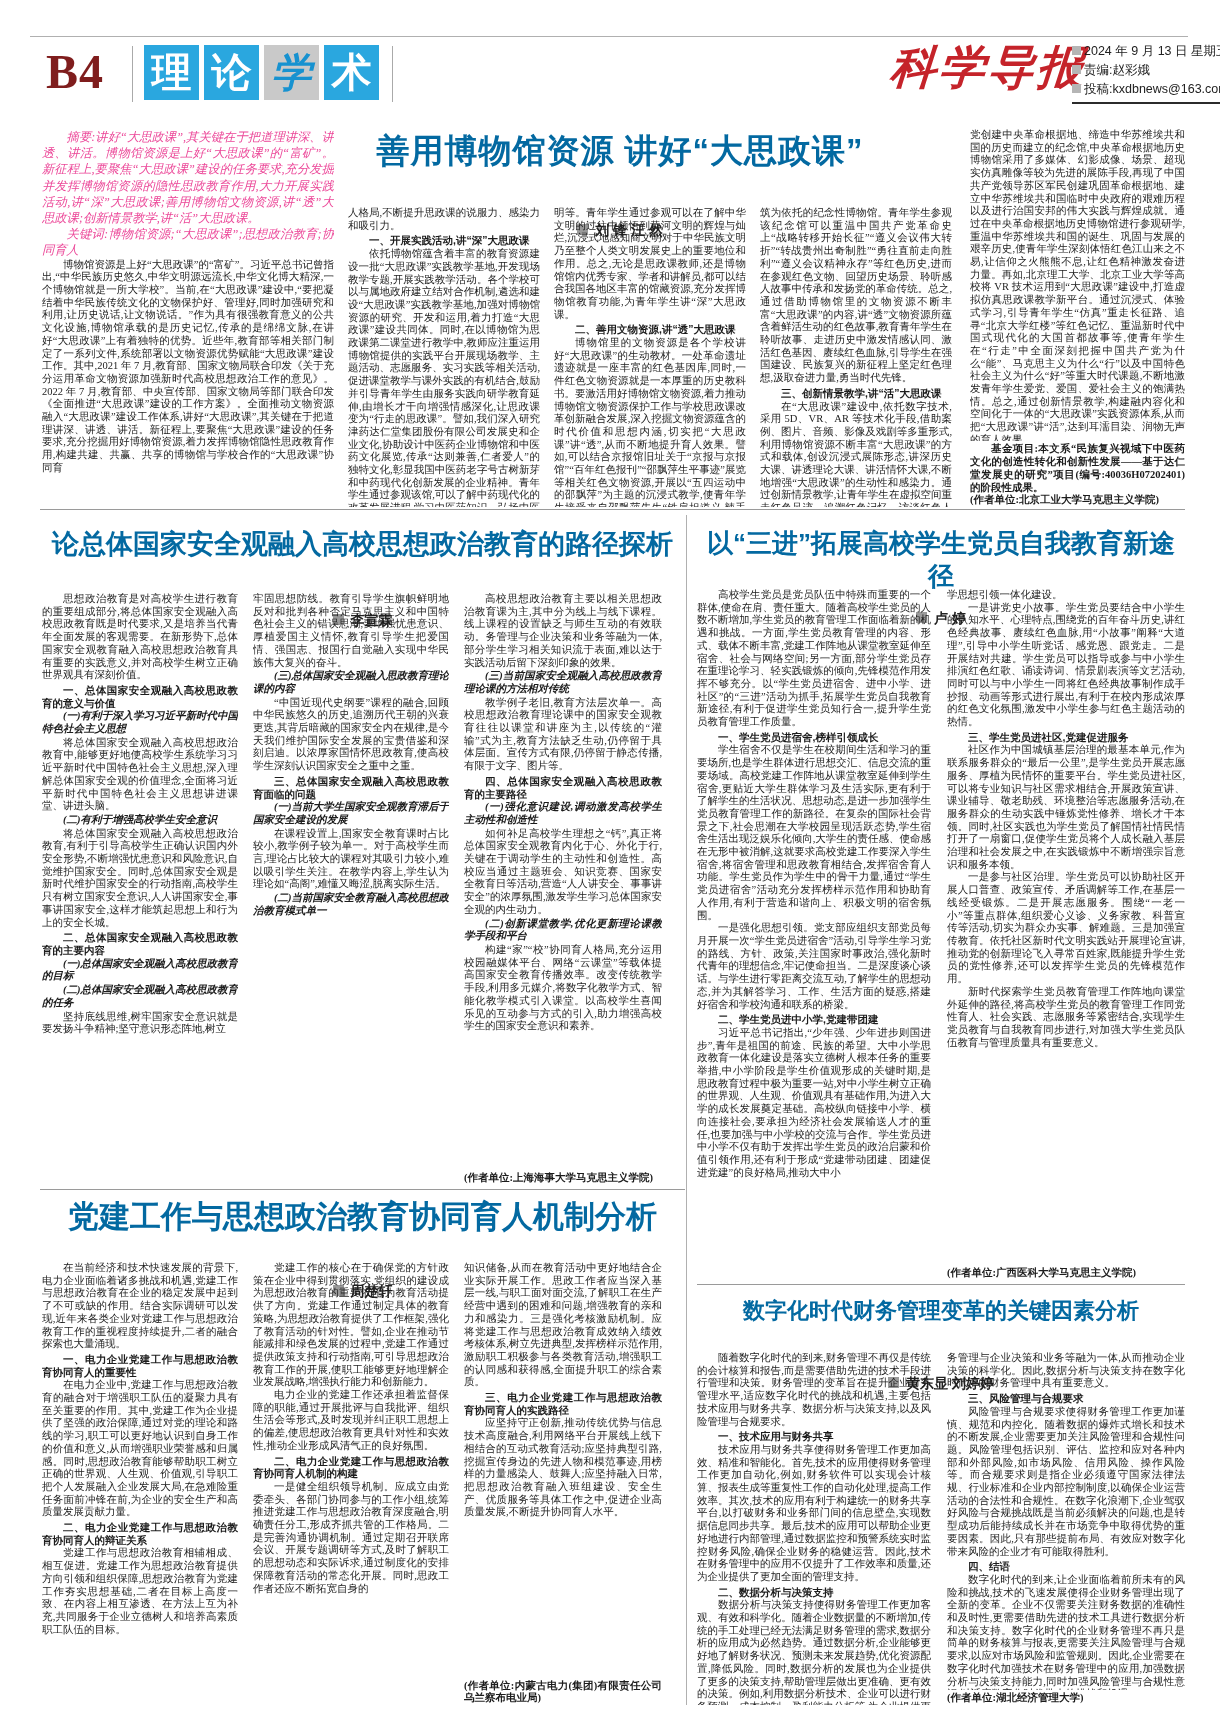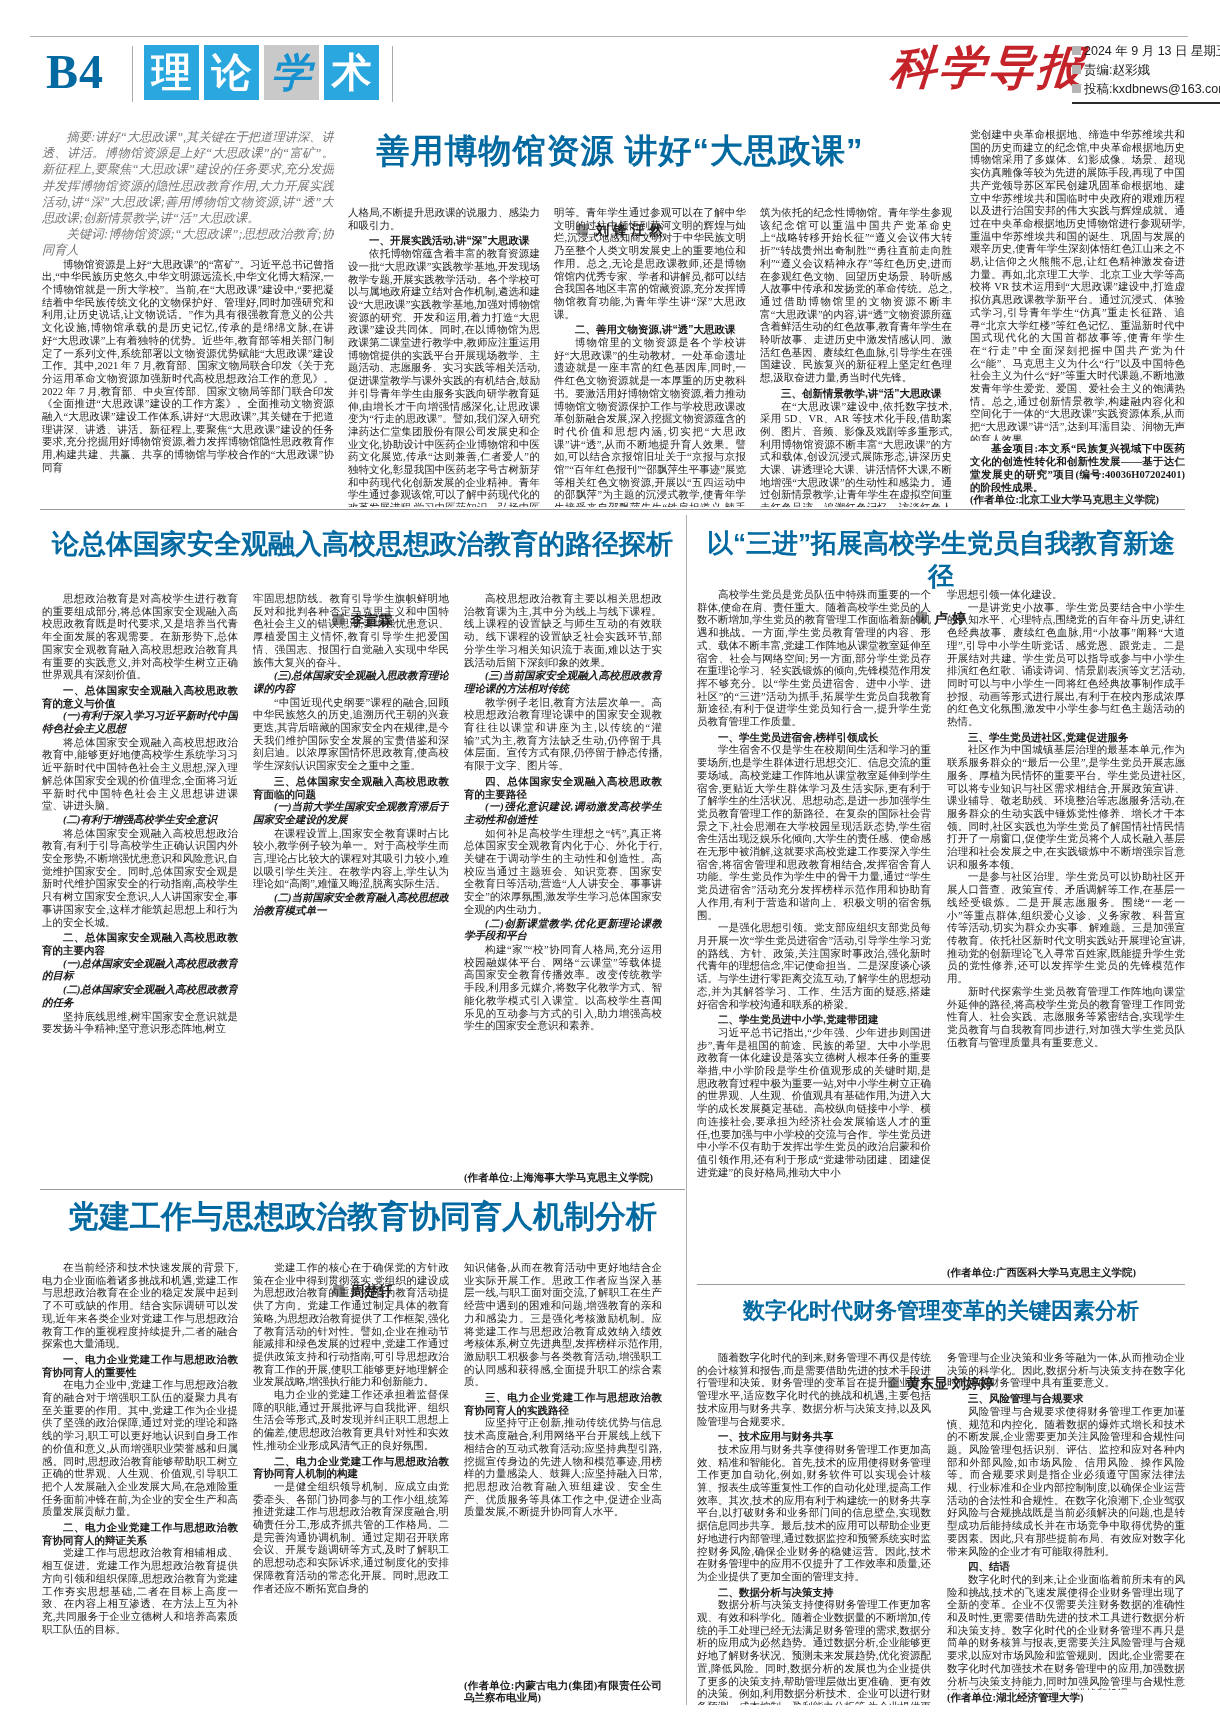--- a/index.html
+++ b/index.html
@@ -2,21 +2,21 @@
 <html><head>
 <meta charset="utf-8">
 <style>
   html,body{margin:0;padding:0;background:#e8e8e8;}
   #page{position:relative;width:1220px;height:1725px;background:#ffffff;margin:0 auto;overflow:hidden;
         font-family:"Liberation Serif",serif;color:#1c1c1c;}
   .hline{position:absolute;border-top:1px solid #b0b0b0;}
   .vline{position:absolute;border-left:1px solid #b0b0b0;}
   
   #hdr{position:absolute;top:42px;left:40px;width:1148px;height:66px;}
-  .b4{position:absolute;left:6px;top:0px;font:bold 48px/60px "Liberation Serif",serif;color:#0369a1;letter-spacing:1px;}
+  .b4{position:absolute;left:6px;top:0px;font:bold 48px/60px "Liberation Serif",serif;color:#7f1d1d;letter-spacing:1px;}
   .hv1{position:absolute;left:92px;top:4px;height:56px;border-left:1px solid #aaa;}
   .secboxes{position:absolute;left:104px;top:3px;display:flex;gap:5px;}
   .sbox{width:55px;height:55px;text-align:center;font:bold 40px/55px "Liberation Sans",sans-serif;color:#fff;background:#2aa7df;}
   .sbox.xue{background:#c9c9c9;color:#1792d0;font-family:"Liberation Serif",serif;font-style:italic;font-weight:bold;}
   .hv2{position:absolute;left:352px;top:4px;height:56px;border-left:1px solid #aaa;}
   .masthead{position:absolute;left:850px;top:-4px;font:bold 46px/60px "Liberation Serif",serif;font-style:italic;
             color:#c5232a;letter-spacing:3px;transform:skewX(-4deg);}
   .hinfo{position:absolute;left:1032px;top:0px;width:156px;font:12.5px/19px "Liberation Sans",sans-serif;color:#222;}
   .hinfo .row{white-space:nowrap;}
   .isq{display:inline-block;width:9px;height:9px;background:#b5b5b5;margin-right:3px;}
@@ -24,21 +24,21 @@
   
   .article{position:absolute;}
   .headline{position:absolute;text-align:center;font-family:"Liberation Sans",sans-serif;font-weight:bold;color:#0369a1;}
   .byline{position:absolute;text-align:center;font:bold 14px/18px "Liberation Sans",sans-serif;color:#222;margin-top:44px;}
   .sq{display:inline-block;width:11px;height:11px;background:#9a9a9a;margin-right:7px;}
   .col{position:absolute;overflow:hidden;text-align:justify;font:10.5px/12.7px "Liberation Serif",serif;color:#1c1c1c;}
   .col p{margin:0;text-indent:2em;}
   .col p.pc{text-indent:0;}
   .col p.h2{font-weight:bold;font-family:"Liberation Sans",sans-serif;margin:2px 0 1px 0;}
   .col p.kai{font-weight:bold;font-style:italic;margin:1px 0;}
-  .col p.abs{font:italic 12.3px/16.2px "Liberation Serif",serif;color:#737373;}
+  .col p.abs{font:italic 12.3px/16.2px "Liberation Serif",serif;color:#ec4899;}
   .col p.note{font-weight:bold;text-indent:0;}
   .colend{position:absolute;bottom:0;left:0;right:0;background:#fff;padding-top:2px;}
   .colend p.fund{font-weight:bold;text-indent:2em;margin:0;}
   .colend p.note{font-weight:bold;text-indent:0;margin:0;text-align:justify;}
 </style>
 </head>
 <body>
 
 <div id="page">
 
@@ -116,21 +116,21 @@
     <div class="col" style="left:213px;top:78px;width:196px;height:592px;">
         <p class="pc">牢固思想防线。教育引导学生旗帜鲜明地反对和批判各种否定马克思主义和中国特色社会主义的错误思潮,要增强忧患意识、厚植爱国主义情怀,教育引导学生把爱国情、强国志、报国行自觉融入实现中华民族伟大复兴的奋斗。</p>
         <p class="kai">(三)总体国家安全观融入思政教育理论课的内容</p>
         <p class="p">“中国近现代史纲要”课程的融合,回顾中华民族悠久的历史,追溯历代王朝的兴衰更迭,其背后暗藏的国家安全内在规律,是今天我们维护国际安全发展的宝贵借鉴和深刻启迪。以浓厚家国情怀思政教育,使高校学生深刻认识国家安全之重中之重。</p>
         <p class="h2">三、总体国家安全观融入高校思政教育面临的问题</p>
         <p class="kai">(一)当前大学生国家安全观教育滞后于国家安全建设的发展</p>
         <p class="p">在课程设置上,国家安全教育课时占比较小,教学例子较为单一。对于高校学生而言,理论占比较大的课程对其吸引力较小,难以吸引学生关注。在教学内容上,学生认为理论如“高阁”,难懂又晦涩,脱离实际生活。</p>
         <p class="kai">(二)当前国家安全教育融入高校思想政治教育模式单一</p>
       </div>
     <div class="col" style="left:424px;top:78px;width:198px;height:592px;">
-        <p class="p">高校思想政治教育主要以相关思想政治教育课为主,其中分为线上与线下课程。线上课程的设置缺乏与师生互动的有效联动。线下课程的设置缺乏社会实践环节,部分学生学习相关知识流于表面,难以达于实践活动后留下深刻印象的效果。</p>
+        <p class="p">高校思想政治教育主要以相关思想政治教育课为主,其中分为线上与线下课程。线上课程的设置缺乏与师生互动的有效联动。务管理与企业决策和业务等融为一体,部分学生学习相关知识流于表面,难以达于实践活动后留下深刻印象的效果。</p>
         <p class="kai">(三)当前国家安全观融入高校思政教育理论课的方法相对传统</p>
         <p class="p">教学例子老旧,教育方法层次单一。高校思想政治教育理论课中的国家安全观教育往往以课堂和讲座为主,以传统的“灌输”式为主,教育方法缺乏生动,仍停留于具体层面。宣传方式有限,仍停留于静态传播,有限于文字、图片等。</p>
         <p class="h2">四、总体国家安全观融入高校思政教育的主要路径</p>
         <p class="kai">(一)强化意识建设,调动激发高校学生主动性和创造性</p>
         <p class="p">如何补足高校学生理想之“钙”,真正将总体国家安全观教育内化于心、外化于行,关键在于调动学生的主动性和创造性。高校应当通过主题班会、知识竞赛、国家安全教育日等活动,营造“人人讲安全、事事讲安全”的浓厚氛围,激发学生学习总体国家安全观的内生动力。</p>
         <p class="kai">(二)创新课堂教学,优化更新理论课教学手段和平台</p>
         <p class="p">构建“家”“校”协同育人格局,充分运用校园融媒体平台、网络“云课堂”等载体提高国家安全教育传播效率。改变传统教学手段,利用多元媒介,将数字化教学方式、智能化教学模式引入课堂。以高校学生喜闻乐见的互动参与方式的引入,助力增强高校学生的国家安全意识和素养。</p>
         <div class="colend">
           <p class="note">(作者单位:上海海事大学马克思主义学院)</p>
         </div>

